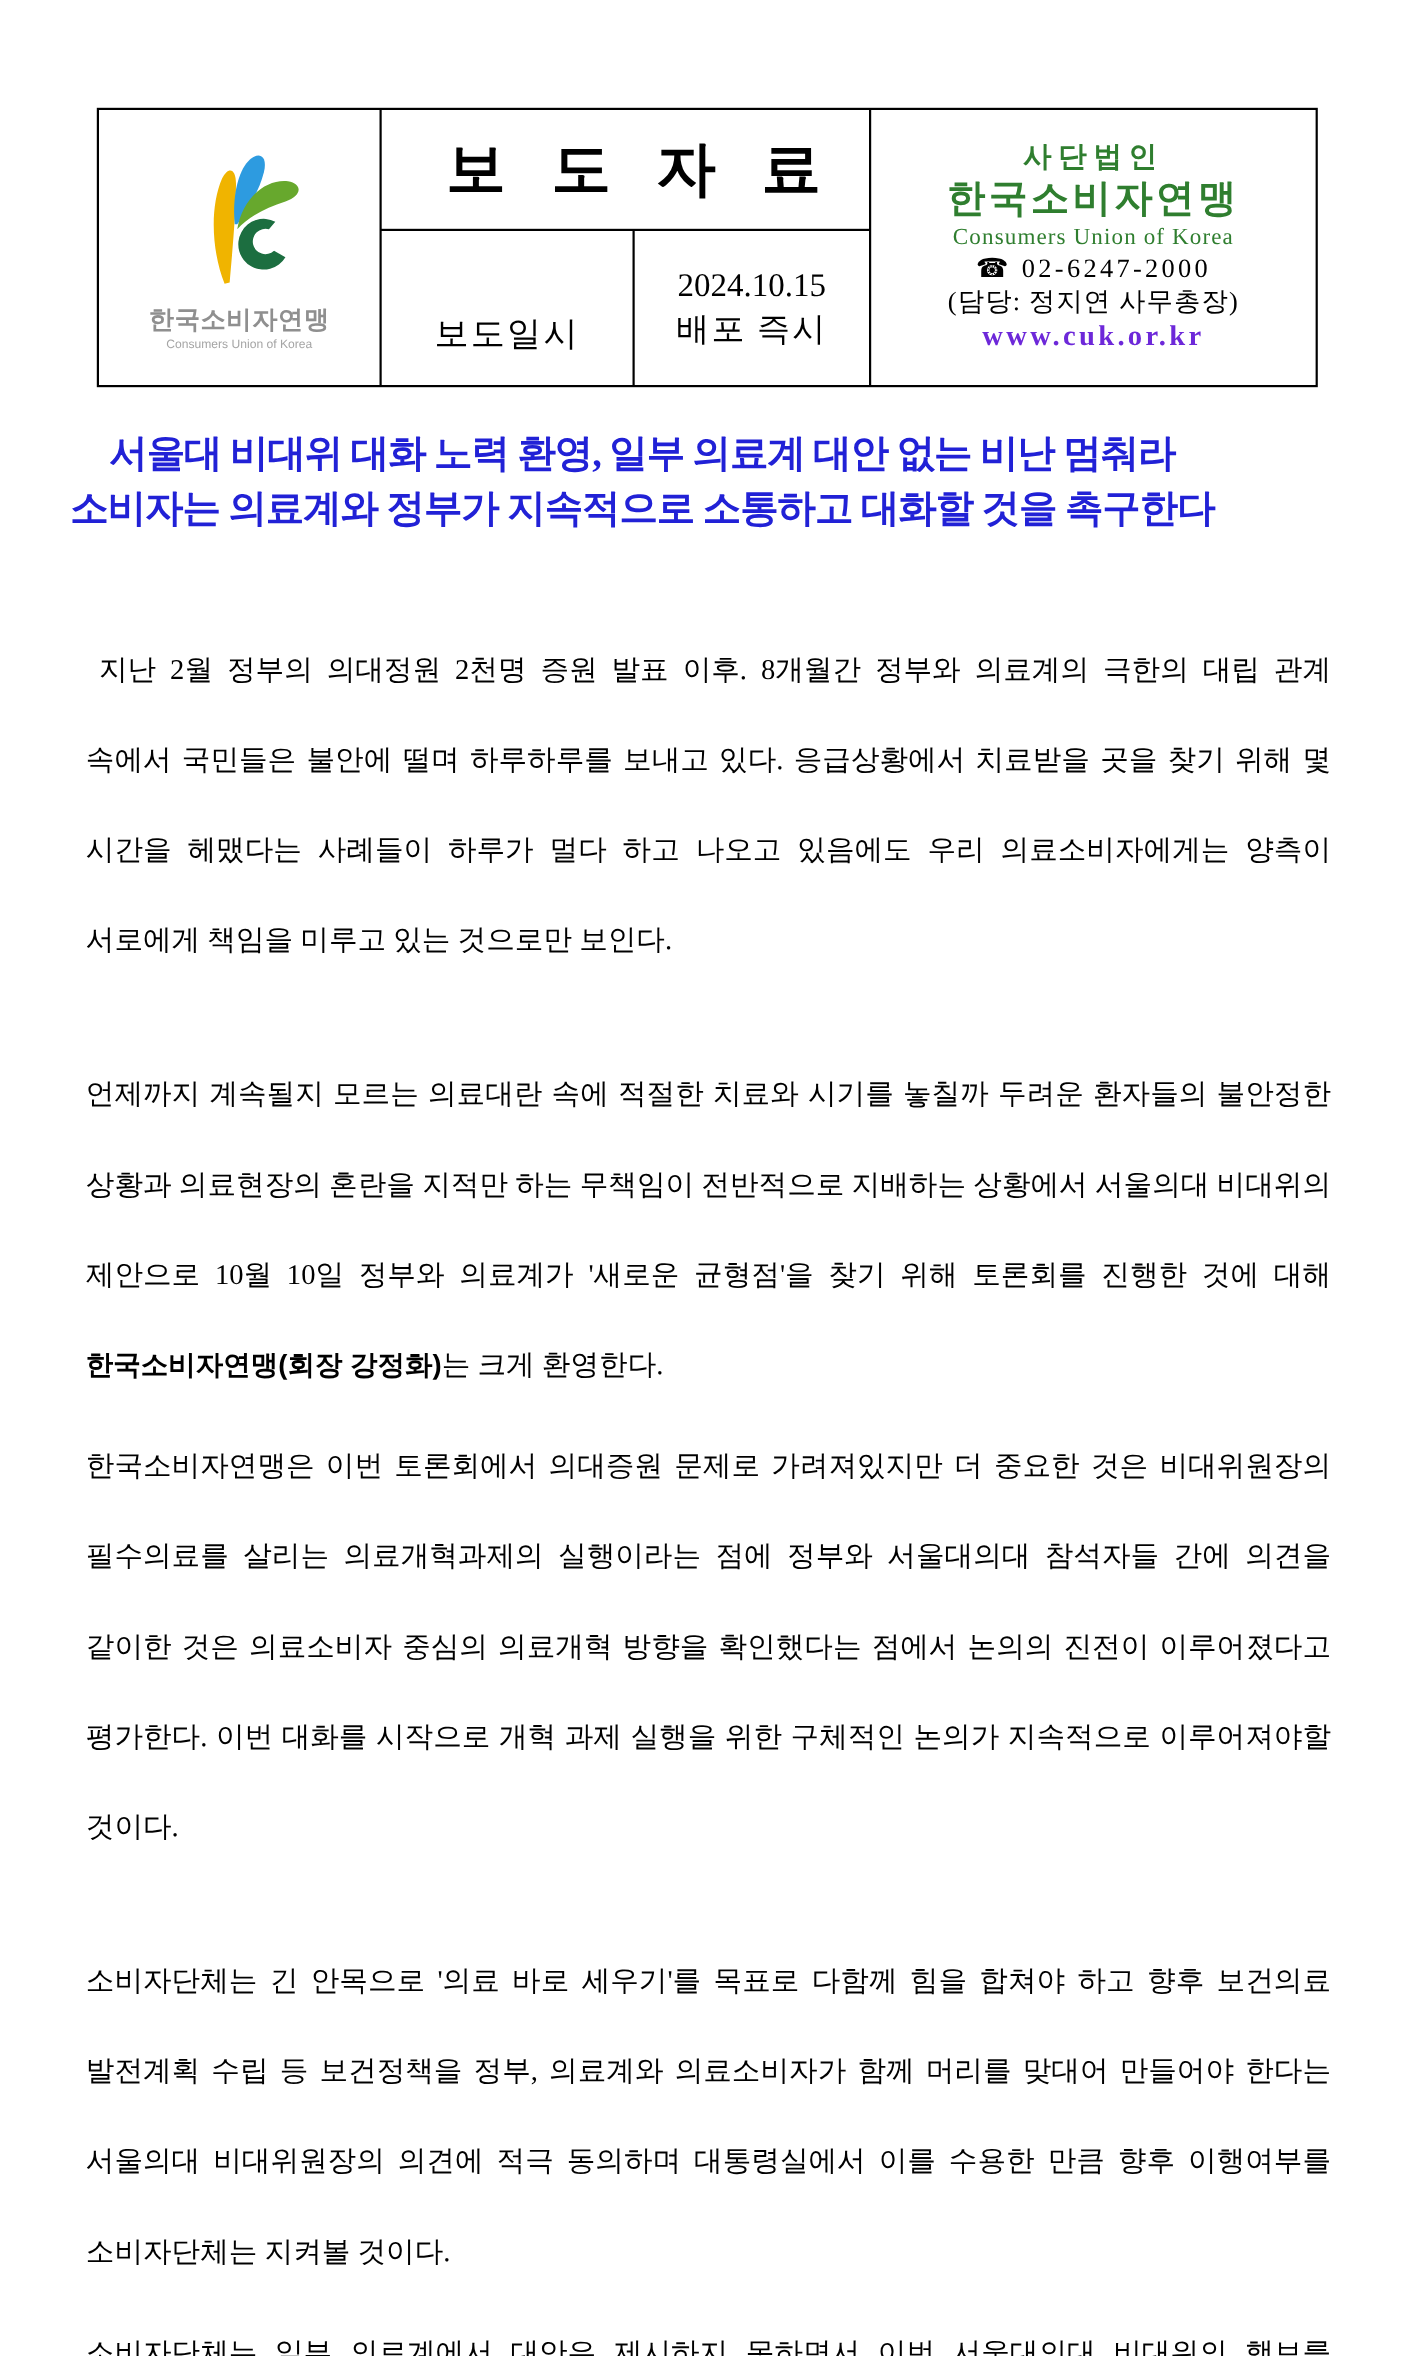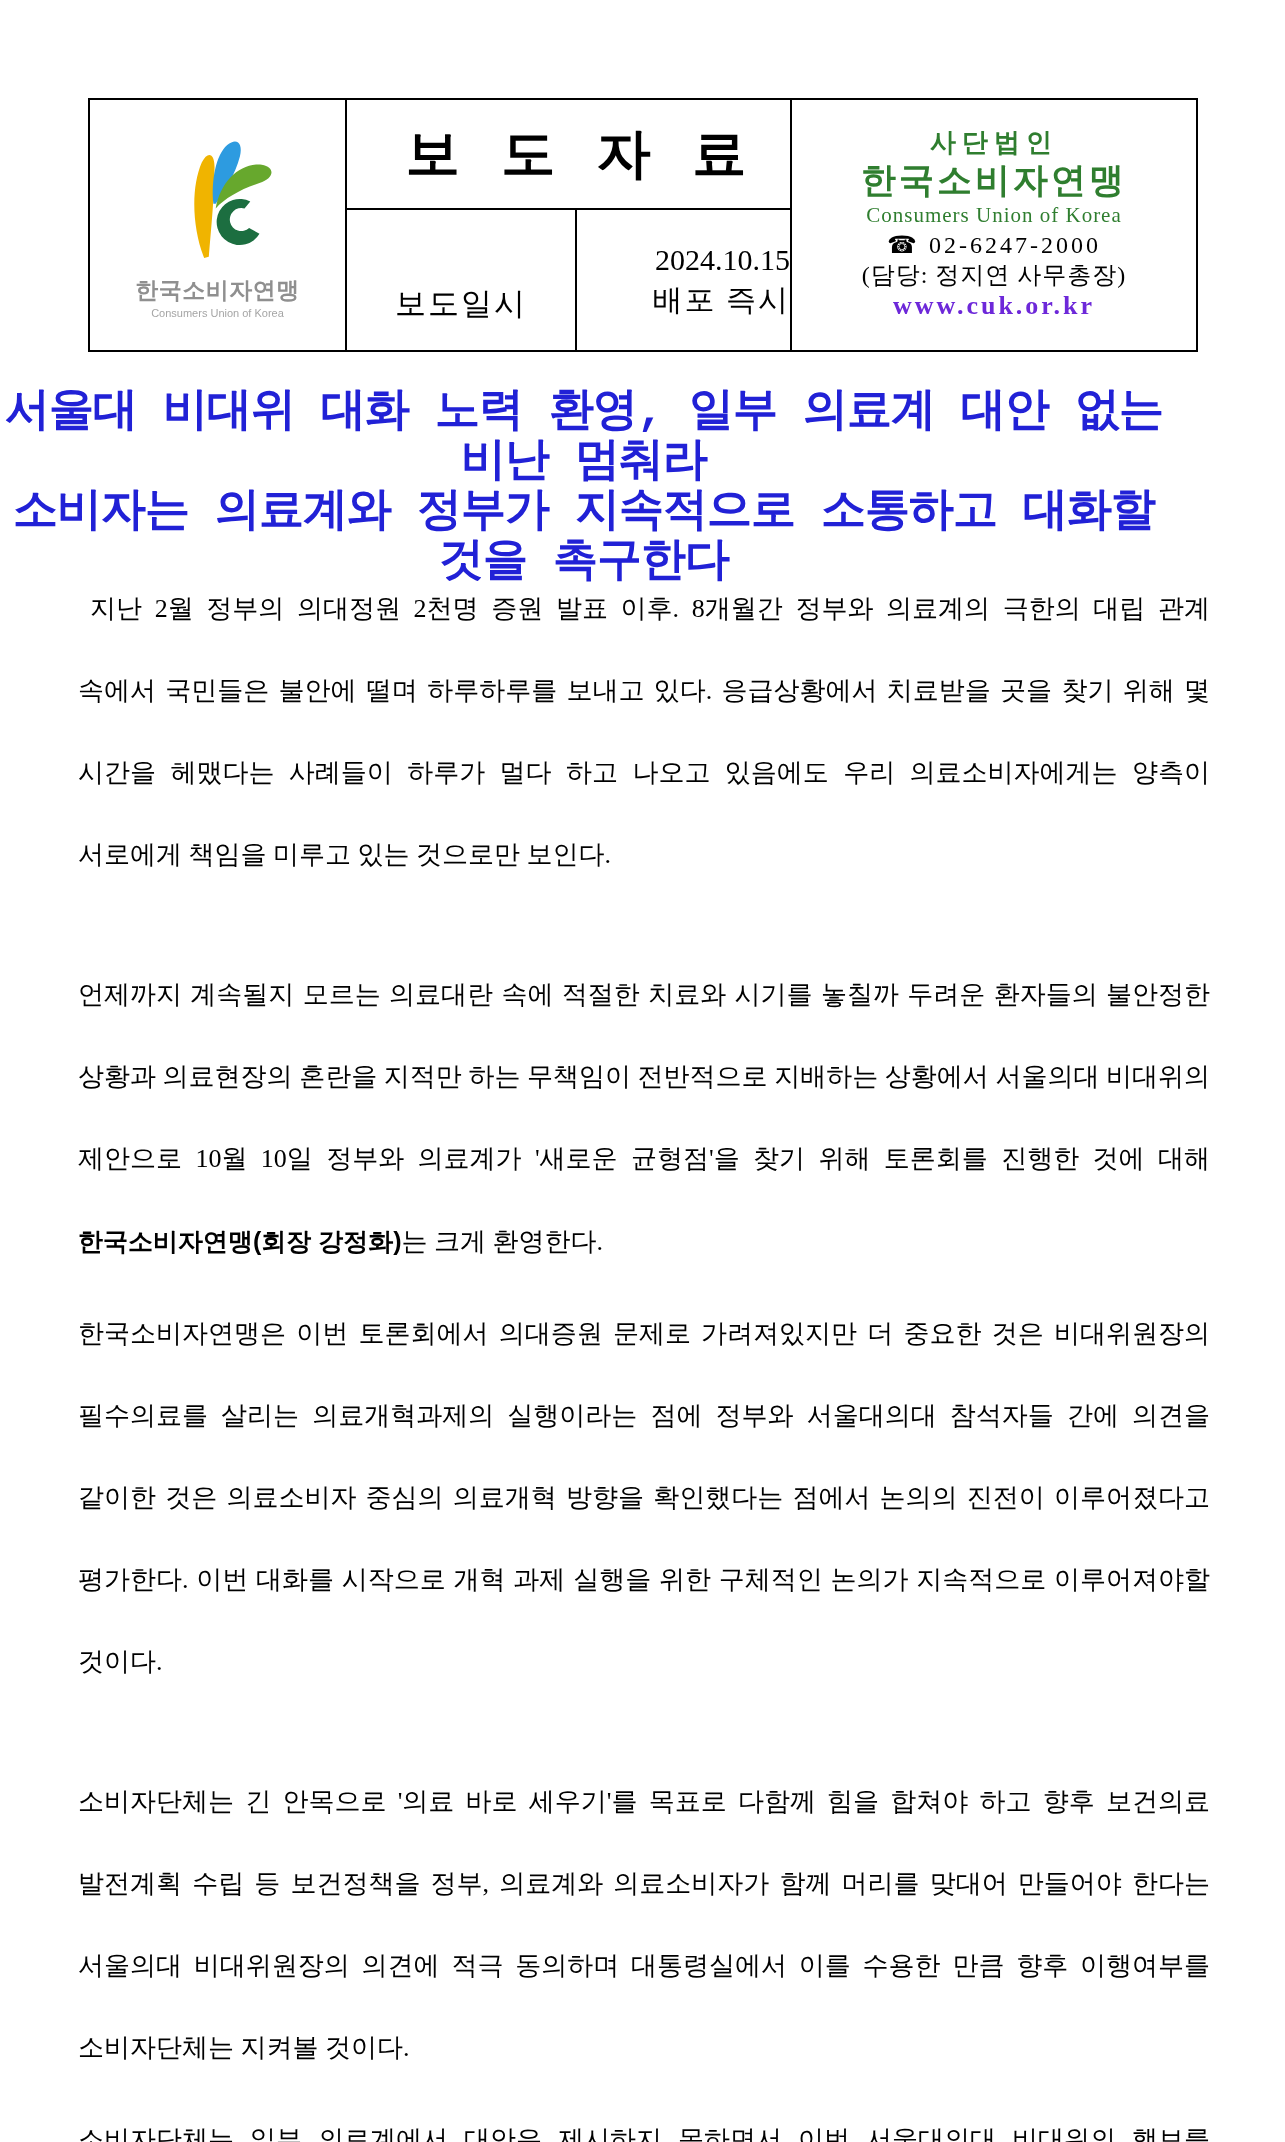--- a/index.html
+++ b/index.html
@@ -35,41 +35,41 @@
 
   .doctype-cell { grid-row: 1; grid-column: 2 / 4; padding-left: 29px; }
   .doctype {
     font-family: "Liberation Serif", serif;
     font-weight: bold; font-size: 54px; letter-spacing: 14px; color: #000;
   }
 
   .release-label-cell { grid-row: 2; grid-column: 2; }
   .release-label { font-size: 31px; letter-spacing: 2px; margin-top: 48px; }
 
-  .release-date-cell { grid-row: 2; grid-column: 3; flex-direction: column; line-height: 1.35; align-items: flex-end; }
+  .release-date-cell { grid-row: 2; grid-column: 3; flex-direction: column; line-height: 1.35; }
   .release-date, .release-timing { font-size: 30px; }
   .release-timing { letter-spacing: 2px; }
 
   .org-cell { grid-row: 1 / 3; grid-column: 4; flex-direction: column; line-height: 1.18; padding: 4px 0; }
   .org-type { font-size: 26px; letter-spacing: 6px; font-weight: bold; }
   .org-name-ko { font-size: 35px; letter-spacing: 3px; font-weight: bold; margin-top: 1px; }
   .org-name-en { font-size: 21px; letter-spacing: 1px; margin-top: 2px; }
   .org-phone { color: #000; font-size: 24px; letter-spacing: 3px; margin-top: 3px; font-family: "Liberation Serif", serif; }
   .org-contact { color: #000; font-size: 24px; letter-spacing: 1px; margin-top: 2px; text-align: right; }
   .org-web { color: #6d28d9; font-size: 26px; font-weight: bold; letter-spacing: 3px; margin-top: 2px; }
 
   
   .headline {
     position: absolute;
     left: 0; top: 388px;
     width: 1168px;
     text-align: center;
-    font-family: Liberation Mono, monospace;
+    font-family: Liberation Serif, serif;
     font-weight: 800;
-    font-size: 45px;
+    font-size: 35px;
     line-height: 50px;
     letter-spacing: -1px;
   }
 
   
   .body-text {
     position: absolute;
     left: 78px; top: 568px;
     width: 1132px;
     font-size: 26px;

